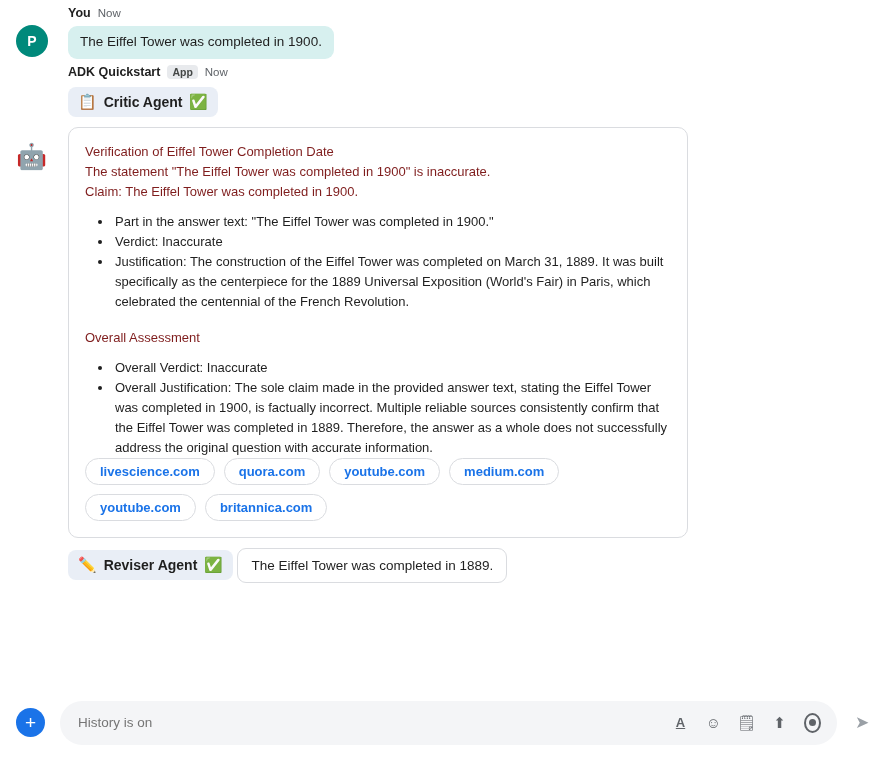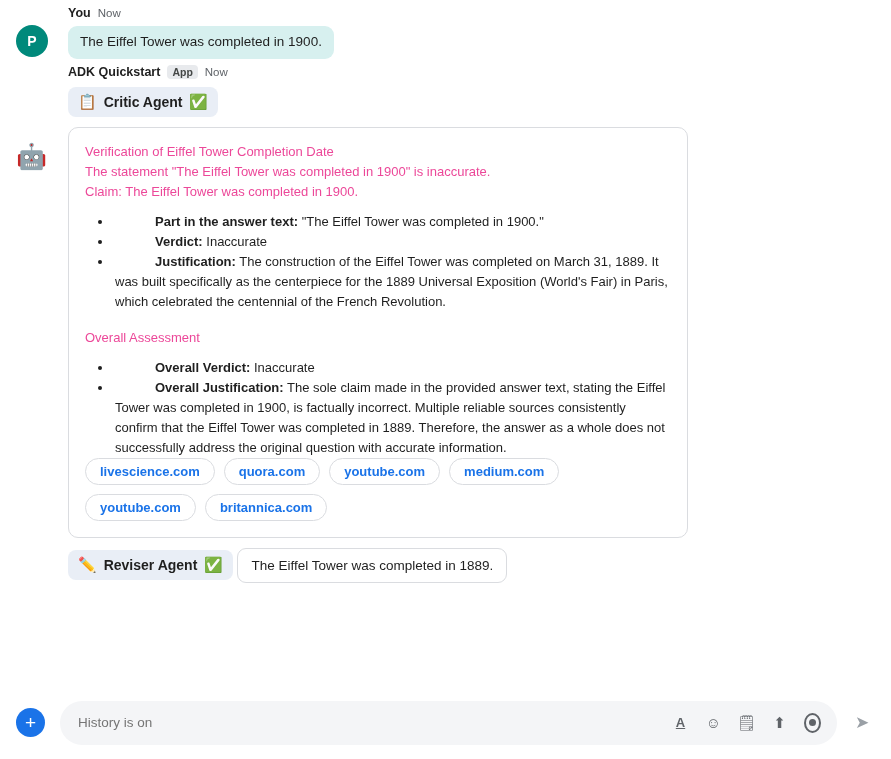--- a/index.html
+++ b/index.html
@@ -115,39 +115,39 @@
     border: 1px solid #dadce0;
     border-radius: 10px;
     background: #ffffff;
     padding: 14px 16px 16px 16px;
     box-sizing: border-box;
   }
   .card p {
     margin: 0 0 0 0;
     font-size: 13px;
     line-height: 20px;
-    color: #ec4899;
+    color: #7f1d1d;
   }
   .card p + p { margin-top: 0; }
   .card .sec-title {
     margin-top: 16px;
     font-size: 13px;
     line-height: 20px;
   }
   .card ul {
     margin: 10px 0 0 0;
     padding-left: 28px;
   }
   .card li {
     font-size: 13px;
     line-height: 20px;
     margin-bottom: 0;
     padding-left: 2px;
   }
-  .card li b { font-weight: bold; margin-left: 40px; }
+  .card li b { font-weight: normal; }
 
   .chips {
     display: flex;
     flex-wrap: wrap;
     gap: 9px;
     max-width: 590px;
   }
   .chip {
     border: 1px solid #dadce0;
     border-radius: 16px;

